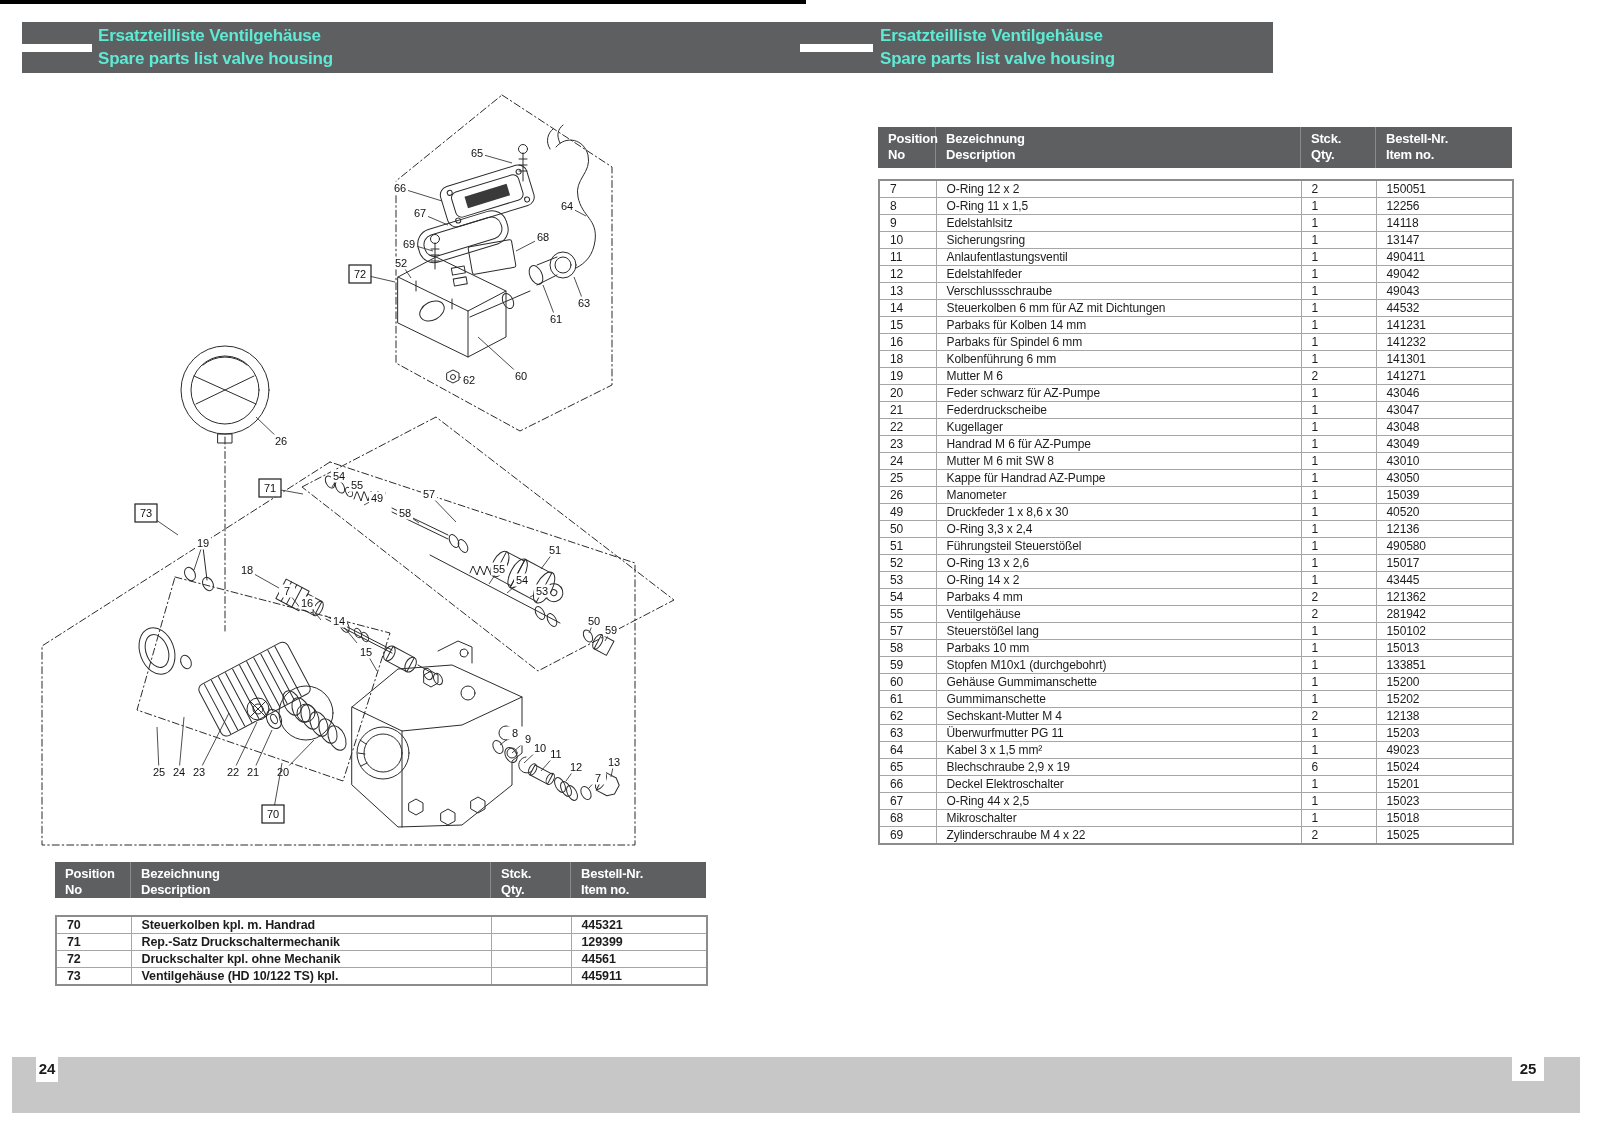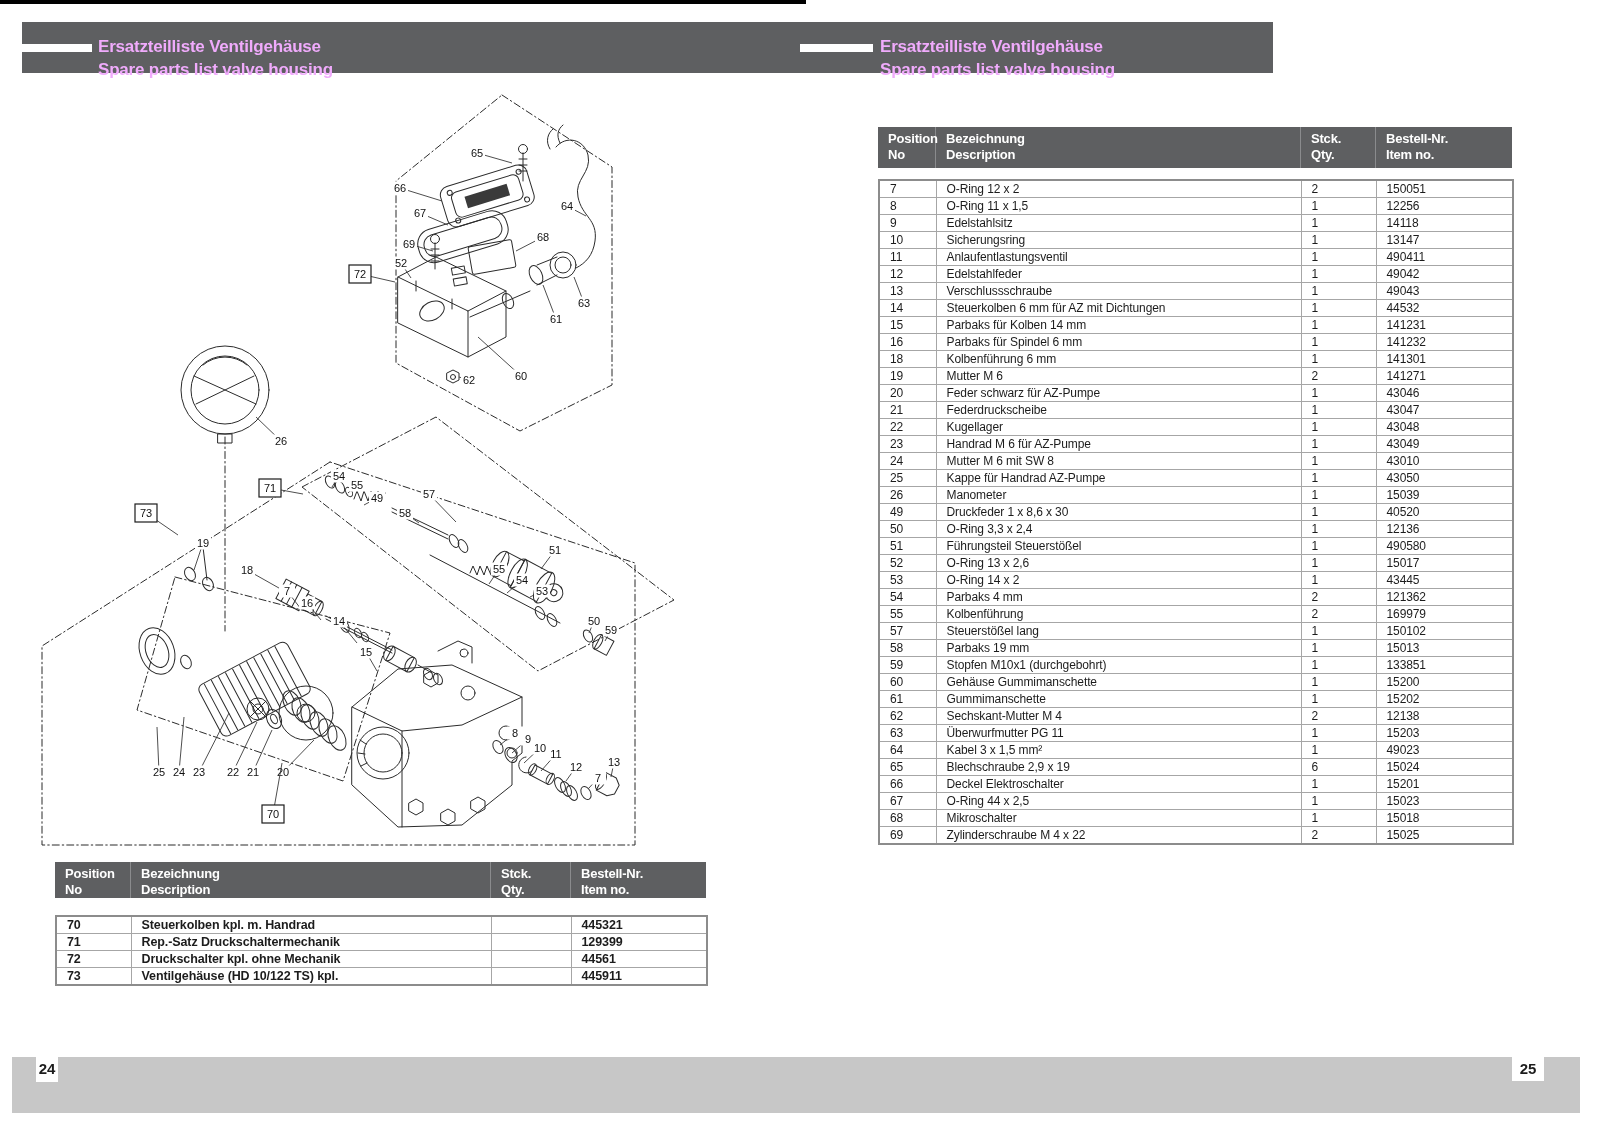--- a/index.html
+++ b/index.html
@@ -4,21 +4,21 @@
 <style>
   html,body{margin:0;padding:0;background:#e8e8e8;}
   .page{position:relative;width:1600px;height:1135px;background:#ffffff;overflow:hidden;
         font-family:"Liberation Sans",sans-serif;color:#1c1c1c;}
   .top-strip{position:absolute;left:0;top:0;width:806px;height:4px;background:#000;}
   
   .title-bar{position:absolute;left:22px;top:22px;width:1251px;height:51px;background:#5e5f61;}
   .dash{position:absolute;top:22px;height:8px;background:#fff;}
   .dash.d1{left:0;width:70px;}
   .dash.d2{left:778px;width:73px;}
-  .title-block{position:absolute;top:13px;color:#f0abfc;font-weight:bold;font-size:17px;
+  .title-block{position:absolute;top:2px;color:#5eead4;font-weight:bold;font-size:17px;
                line-height:23px;letter-spacing:-0.2px;white-space:nowrap;}
   .title-block.t1{left:76px;}
   .title-block.t2{left:858px;}
   .logo{position:absolute;left:1290px;top:20px;width:260px;height:56px;}
   .logo .brand{position:absolute;left:0;top:0;font-size:49px;line-height:54px;font-weight:bold;
                color:#0a0a0a;letter-spacing:-2px;transform:scaleX(1.12);transform-origin:left center;
                white-space:nowrap;}
   .logo .umlaut-cover{position:absolute;left:43px;top:4px;width:37px;height:11px;background:#fff;}
   .logo .umlaut-bar{position:absolute;left:46px;top:5px;width:32px;height:9px;background:#8d8e90;}
   .logo .reg{position:absolute;left:210px;top:2px;font-size:15px;font-weight:bold;color:#0a0a0a;}
@@ -564,33 +564,33 @@
         <td>43445</td>
       </tr>
         <tr style="">
         <td>54</td>
         <td>Parbaks 4 mm</td>
         <td>2</td>
         <td>121362</td>
       </tr>
         <tr style="">
         <td>55</td>
-        <td>Kolbenführung</td>
+        <td>Ventilgehäuse</td>
         <td>2</td>
-        <td>169979</td>
+        <td>281942</td>
       </tr>
         <tr style="">
         <td>57</td>
         <td>Steuerstößel lang</td>
         <td>1</td>
         <td>150102</td>
       </tr>
         <tr style="">
         <td>58</td>
-        <td>Parbaks 19 mm</td>
+        <td>Parbaks 10 mm</td>
         <td>1</td>
         <td>15013</td>
       </tr>
         <tr style="">
         <td>59</td>
         <td>Stopfen M10x1 (durchgebohrt)</td>
         <td>1</td>
         <td>133851</td>
       </tr>
         <tr style="">

